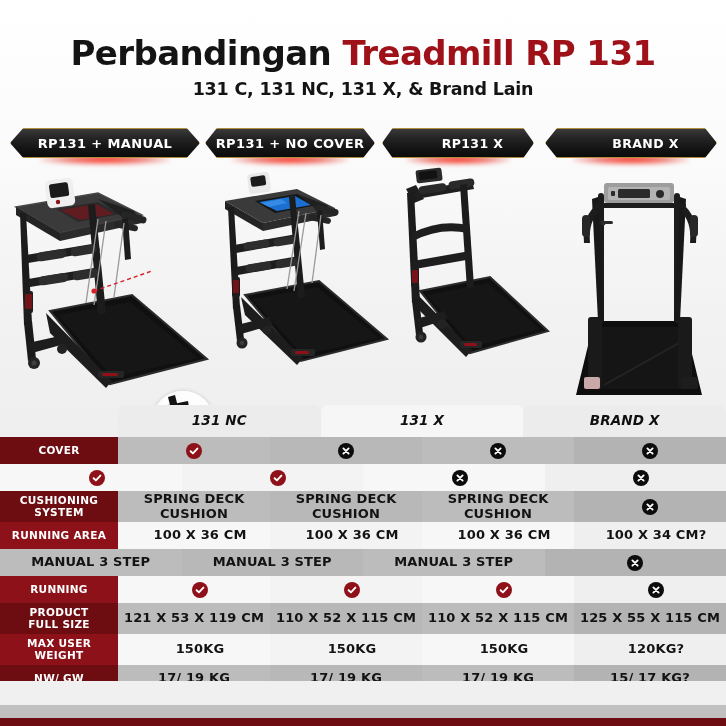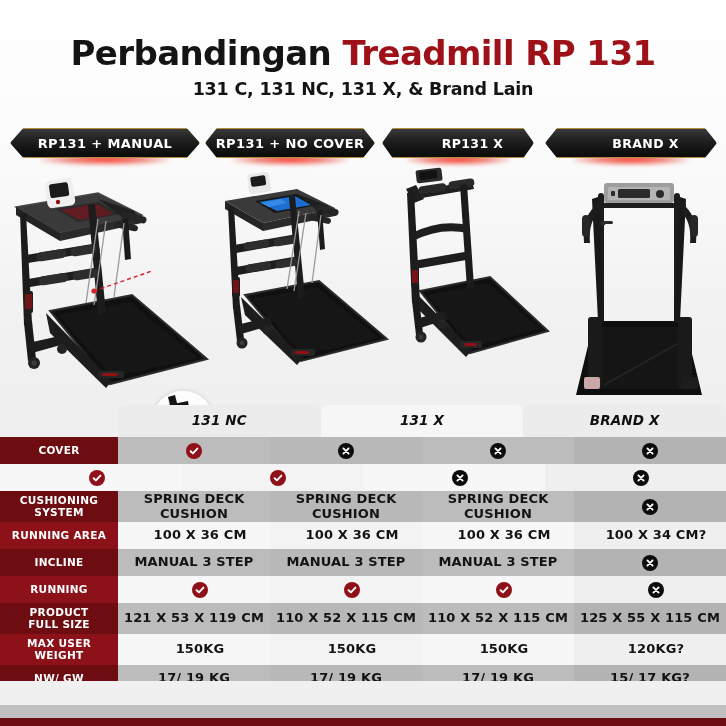--- a/index.html
+++ b/index.html
@@ -496,23 +496,20 @@
             <span>100 X 36 CM</span>
           </div>
           <div class="c-val cr-b">
             <span>100 X 36 CM</span>
           </div>
           <div class="c-val cr-b last">
             <span>100 X 34 CM?</span>
           </div>
         </div>
         <div class="trow brow">
-          <div class="c-label lr-a">
-            <span>INCLINE</span>
-          </div>
           <div class="c-val cr-a">
             <span>MANUAL 3 STEP</span>
           </div>
           <div class="c-val cr-a col2">
             <span>MANUAL 3 STEP</span>
           </div>
           <div class="c-val cr-a">
             <span>MANUAL 3 STEP</span>
           </div>
           <div class="c-val cr-a last">

